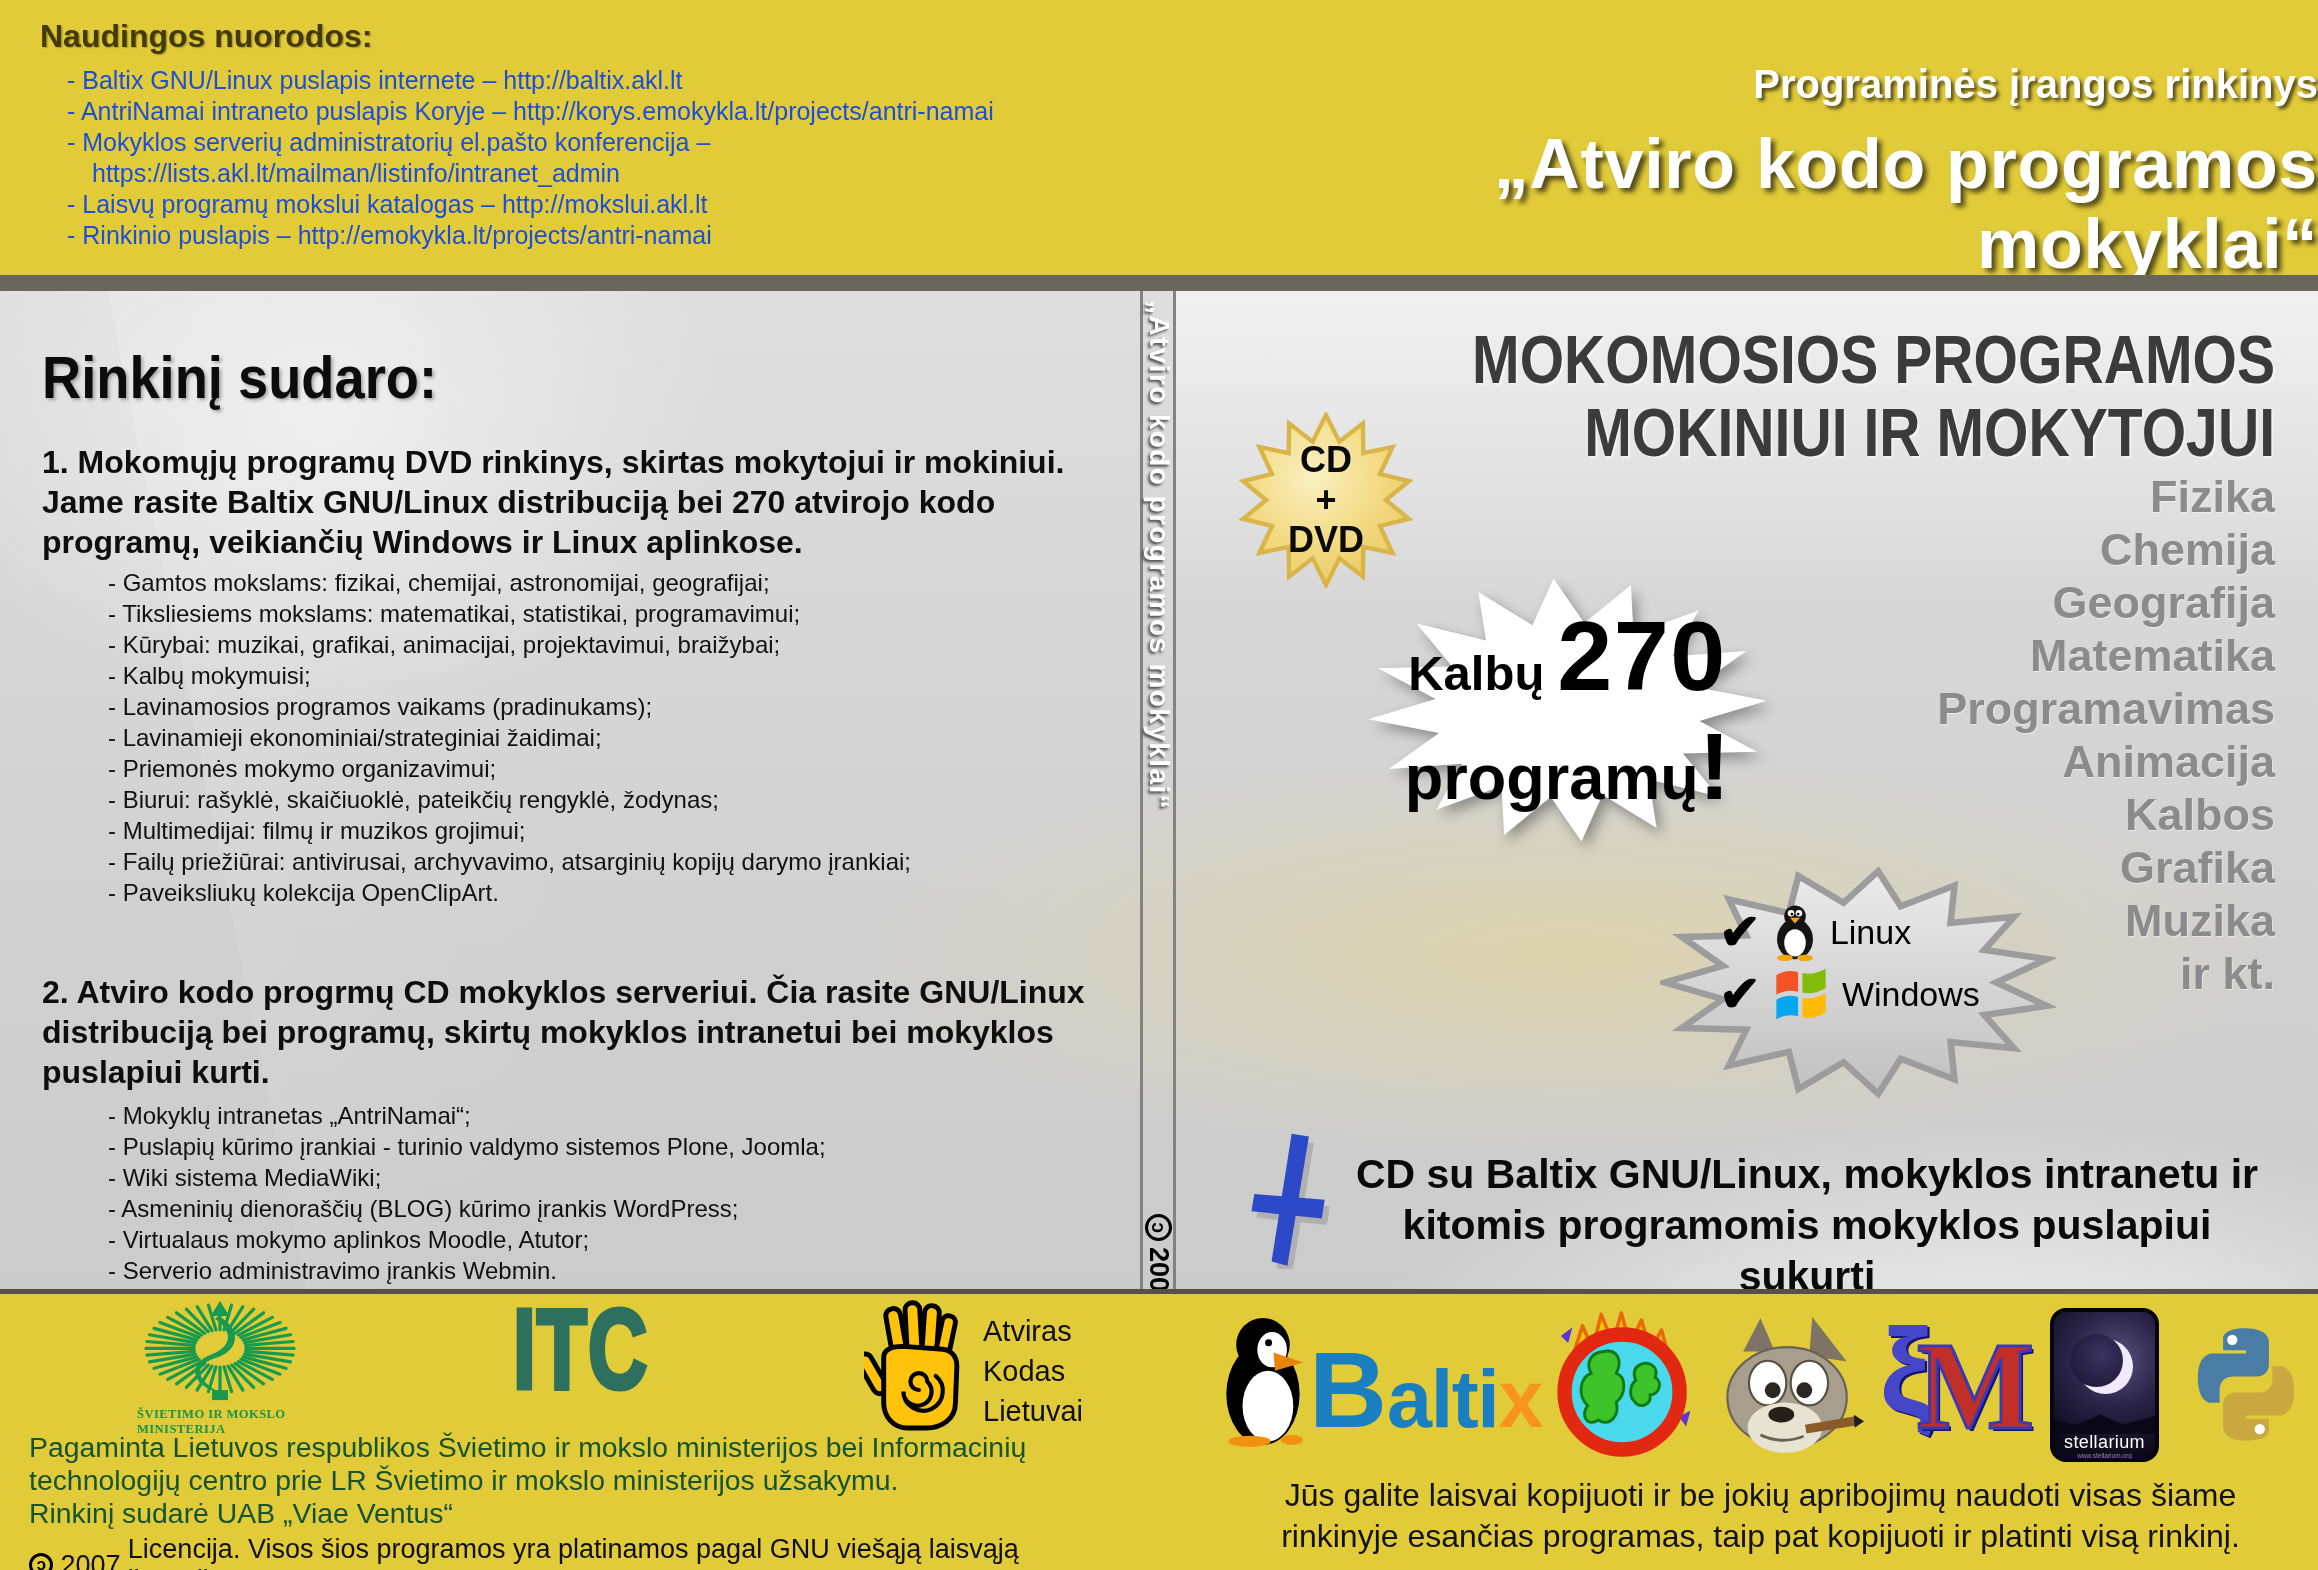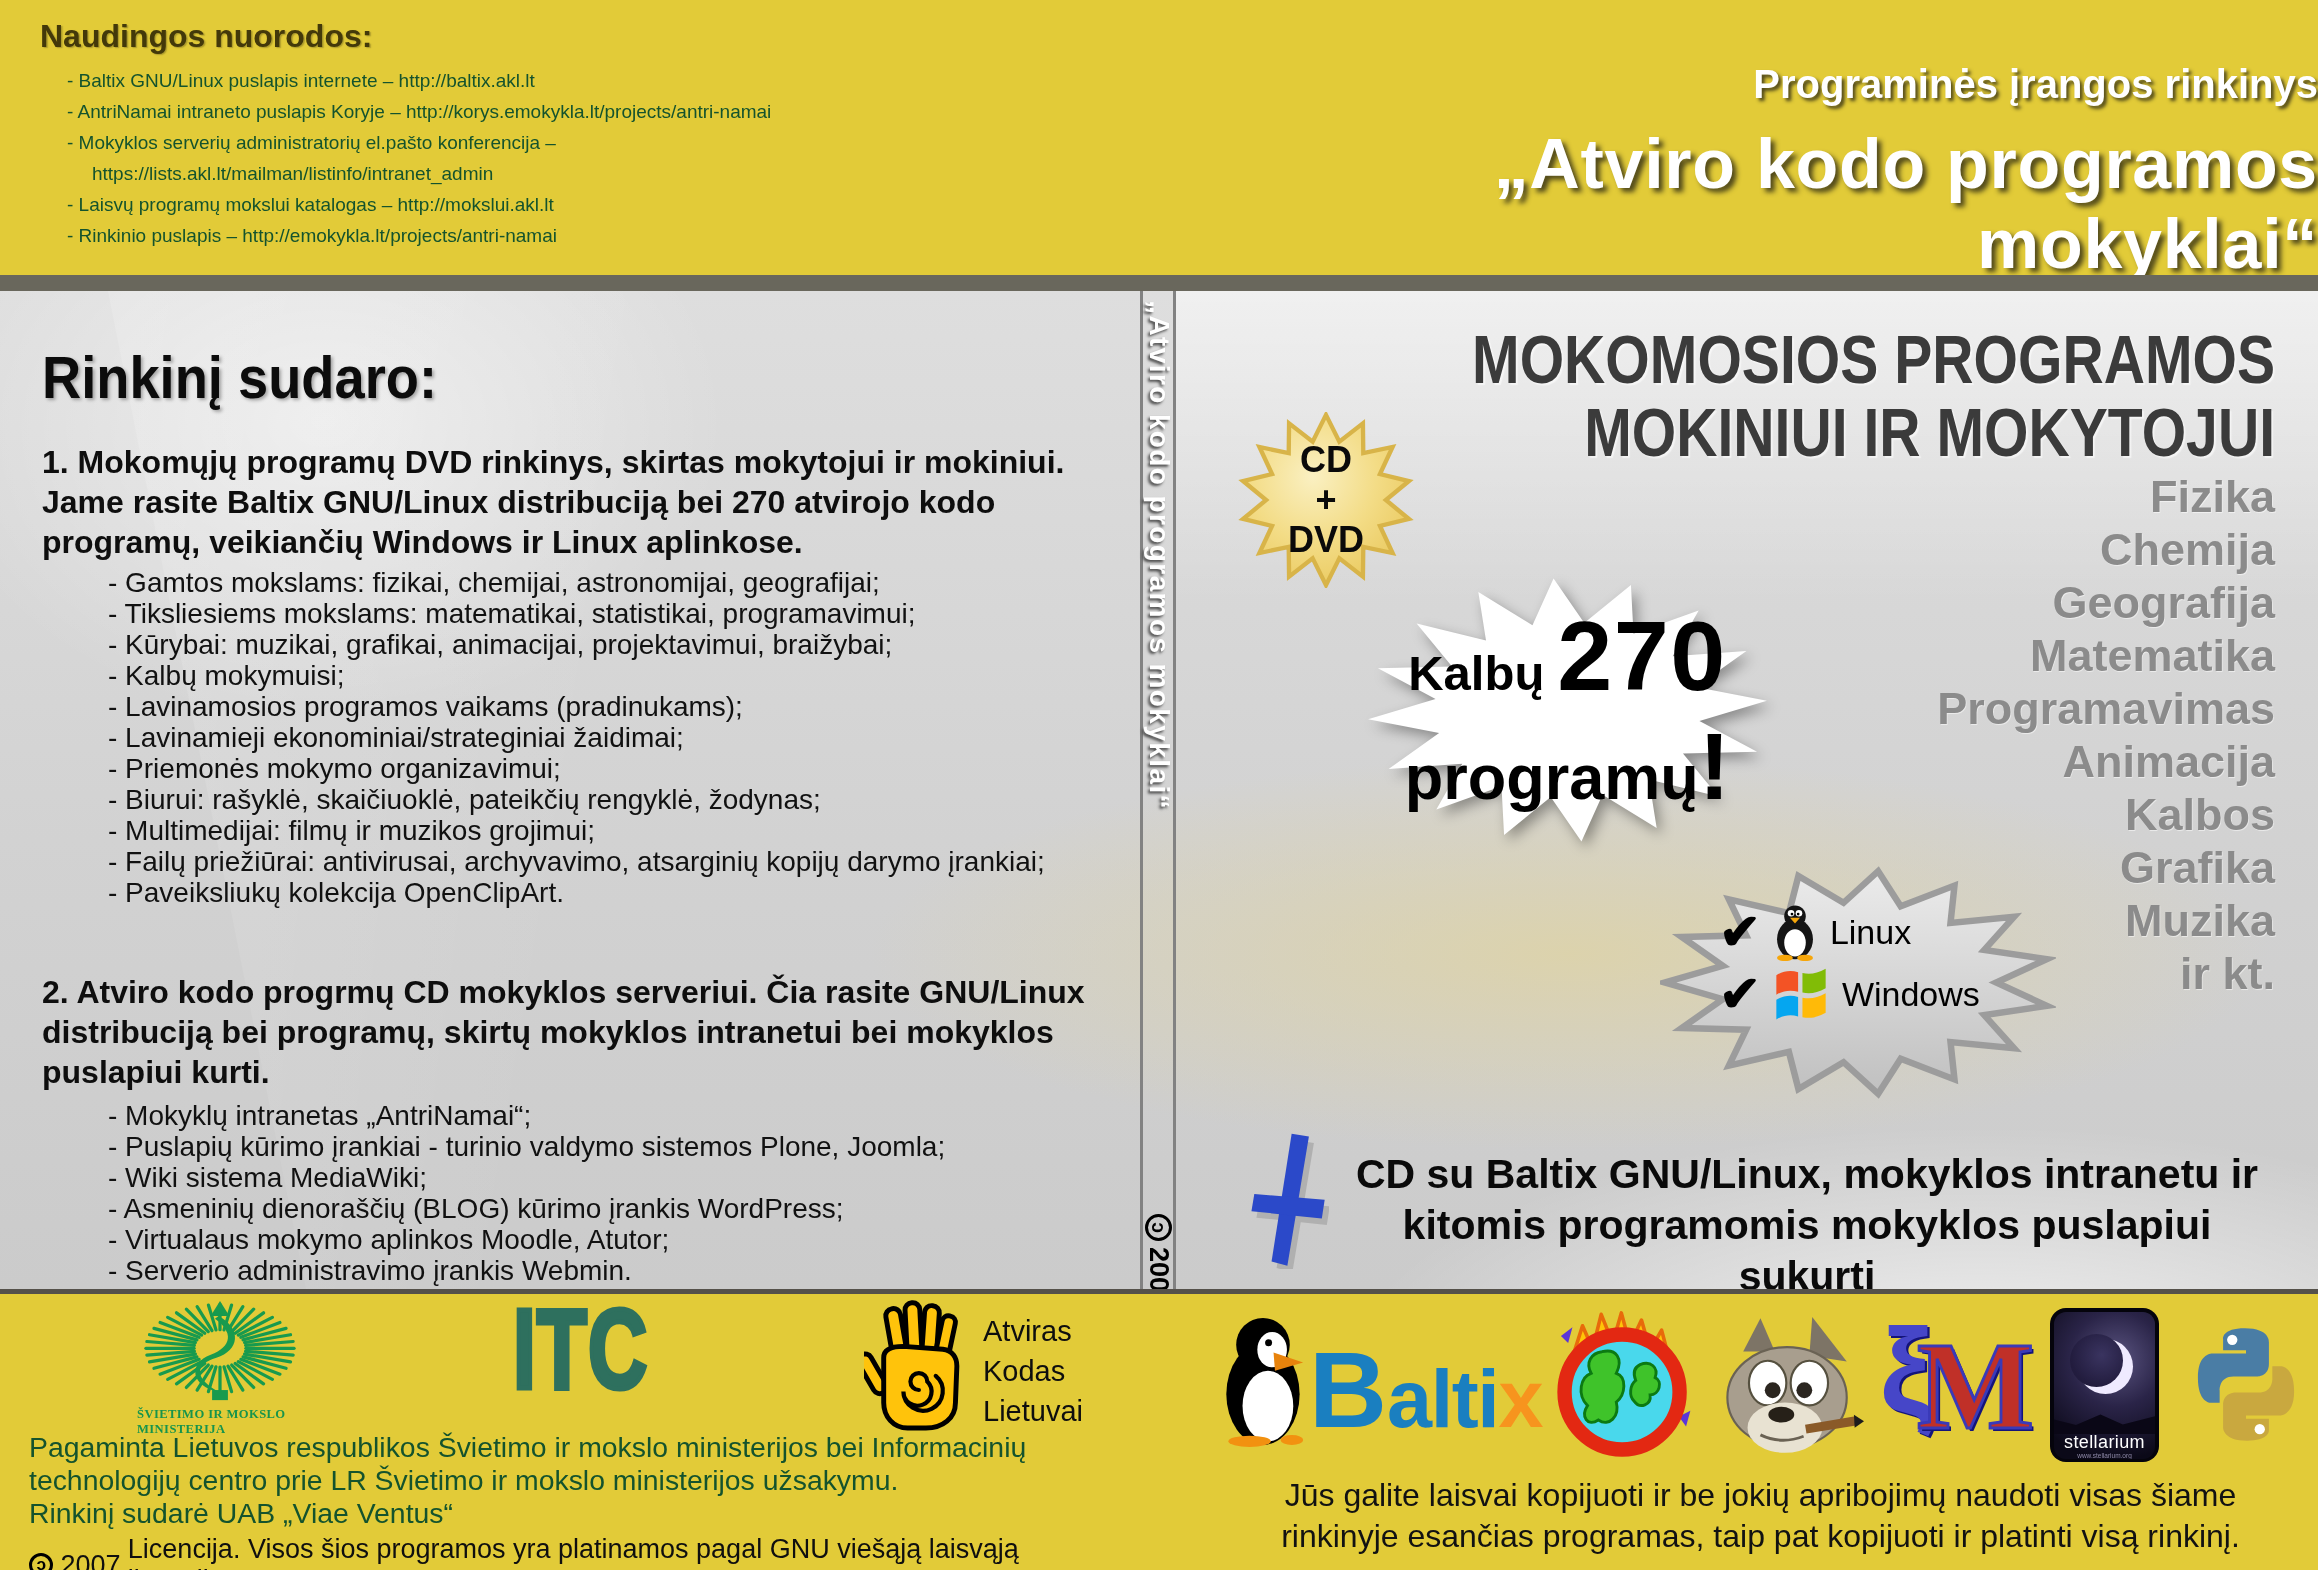--- a/index.html
+++ b/index.html
@@ -27,37 +27,37 @@
     background:linear-gradient(180deg,rgba(255,255,255,.55),rgba(255,255,255,0));}
   .deco-beige{left:597px;top:389px;width:1944px;height:547px;border-radius:50%;
     background:radial-gradient(closest-side,rgba(222,211,166,.85),rgba(222,211,166,0) 72%);}
   .deco-white{left:1044px;top:720px;width:1872px;height:720px;border-radius:50%;
     background:radial-gradient(closest-side,rgba(255,255,255,.75),rgba(255,255,255,0) 68%);}
 
   
   .links-block{position:absolute;left:40px;top:18px;}
   .links-heading{font-size:32px;font-weight:bold;color:#43390a;margin:0 0 10px 0;
     text-shadow:1.4px 1.4px 1.4px rgba(0,0,0,.25);}
-  .link-line{font-size:19px;line-height:31px;color:#14532d;margin-left:27px;white-space:nowrap;}
+  .link-line{font-size:25px;line-height:31px;color:#1d4ed8;margin-left:27px;white-space:nowrap;}
   .link-line.indent{margin-left:52px;}
 
   .front-titles{position:absolute;left:1195px;top:62px;width:1123px;text-align:right;color:#fff;}
   .kicker{font-size:40px;font-weight:bold;text-shadow:2.9px 2.9px 3.6px rgba(73,66,25,.95);}
   .cover-title{font-size:70px;font-weight:bold;margin-top:17.3px;letter-spacing:0.7px;
     text-shadow:4.3px 4.3px 5px rgba(73,66,25,.95);}
 
   
   .rs-heading{position:absolute;left:42px;top:53px;font-size:59px;font-weight:bold;color:#0c0c0c;
     transform:scaleX(.92);transform-origin:left center;text-shadow:2.2px 2.2px 3.6px rgba(0,0,0,.3);margin:0;}
   .sec-intro{position:absolute;left:42px;width:1065px;font-size:32px;font-weight:bold;
     line-height:40px;color:#0e0e0e;margin:0;}
   .sec-intro.s1{top:151px;}
   .sec-intro.s2{top:681px;}
   ul.items{position:absolute;left:108px;margin:0;padding:0;list-style:none;
-    font-size:28px;line-height:31px;color:#111;}
+    font-size:24px;line-height:31px;color:#111;}
   ul.items.l1{top:276px;}
   ul.items.l2{top:809px;}
 
   
   .spine-line{position:absolute;top:0;height:998px;width:2.9px;background:#828282;}
   .sl1{left:1140px;} .sl2{left:1173px;}
   .spine-text{position:absolute;left:1143px;top:0;height:998px;width:32px;
     writing-mode:vertical-rl;font-size:28px;font-weight:bold;color:#fff;
     letter-spacing:1.4px;padding-top:8.6px;text-shadow:2.2px 2.2px 2.9px #4b4b4b;white-space:nowrap;}
   .spine-bottom{position:absolute;left:1142px;top:923px;width:32px;display:flex;

